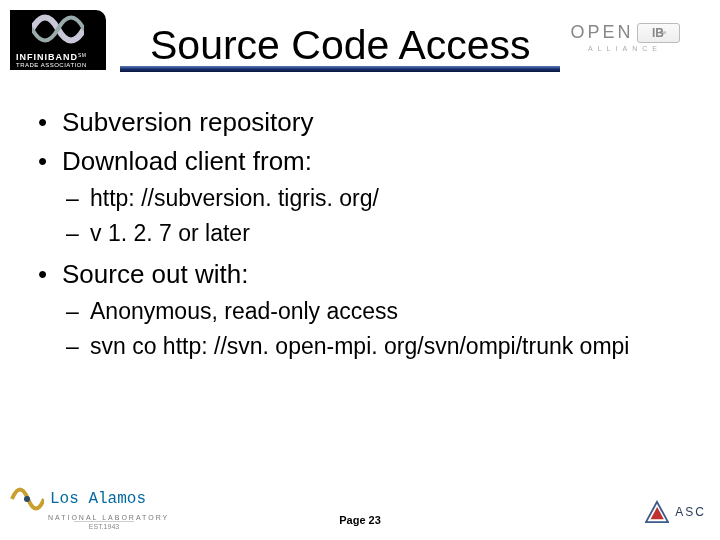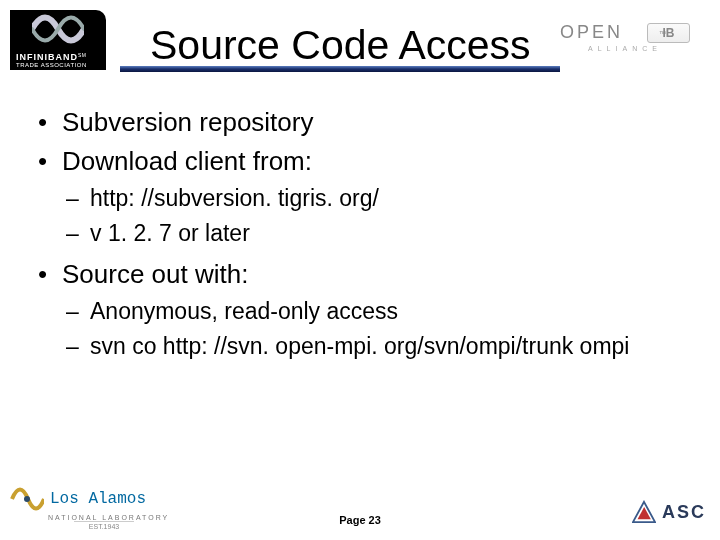--- a/index.html
+++ b/index.html
@@ -7,21 +7,21 @@
   .slide { position: relative; width: 720px; height: 540px; }
   .header { position: absolute; top: 10px; left: 10px; right: 10px; height: 70px; }
   .logo-left { position: absolute; left: 0; top: 0; width: 96px; height: 60px; }
   .infiniband { width: 96px; height: 60px; background: #000; border-top-right-radius: 10px; position: relative; overflow: hidden; }
   .infiniband svg { position: absolute; top: 2px; left: 22px; }
   .infiniband .txt { position: absolute; bottom: 2px; left: 6px; font-size: 6px; color: #fff; letter-spacing: 0.5px; }
   .infiniband .txt .big { font-size: 9px; font-weight: bold; letter-spacing: 1px; }
   .title { position: absolute; left: 140px; top: 12px; font-size: 41px; font-weight: normal; }
   .rule { position: absolute; left: 110px; top: 56px; width: 440px; height: 6px; background: linear-gradient(to bottom, #5a7dc0 0%, #1a2f6b 50%, #0a1640 100%); }
   .logo-right { position: absolute; right: 20px; top: 12px; width: 130px; text-align: center; }
-  .openib { font-size: 18px; letter-spacing: 3px; color: #888; font-weight: 300; display: flex; align-items: center; justify-content: space-between; gap: 3px; }
+  .openib { font-size: 18px; letter-spacing: 3px; color: #888; font-weight: 300; display: flex; align-items: center; justify-content: center; gap: 3px; }
   .openib .ib-box { display: inline-flex; align-items: center; justify-content: center; width: 43px; height: 20px; border: 1px solid #bbb; border-radius: 3px; font-size: 12px; font-weight: bold; color: #888; letter-spacing: 0; background: linear-gradient(#fafafa,#eee); }
   .openib-sub { font-size: 7px; letter-spacing: 5px; color: #aaa; margin-top: 2px; }
   .tm { position: absolute; right: 24px; top: 8px; font-size: 7px; color: #888; }
 
   .body { position: absolute; top: 105px; left: 30px; right: 30px; font-size: 26px; line-height: 1.35; }
   .b1 { list-style: none; margin: 0; padding: 0; }
   .b1 > li { position: relative; padding-left: 32px; margin-bottom: 4px; }
   .b1 > li::before { content: "•"; position: absolute; left: 8px; top: 0; font-size: 26px; }
   .b2 { list-style: none; margin: 4px 0 8px 0; padding: 0; font-size: 23px; }
   .b2 > li { position: relative; padding-left: 28px; margin-bottom: 4px; }
@@ -29,21 +29,21 @@
 
   .footer { position: absolute; bottom: 6px; left: 0; right: 0; height: 60px; }
   .page { position: absolute; bottom: 8px; left: 0; right: 0; text-align: center; font-size: 11px; font-weight: bold; }
   .la { position: absolute; left: 10px; bottom: 4px; width: 210px; }
   .la .top { display: flex; align-items: center; gap: 6px; }
   .la .name { font-size: 16px; color: #0369a1; font-family: Liberation Mono, monospace; }
   .la .nat { font-size: 7px; letter-spacing: 2px; color: #777; margin-left: 38px; }
   .la .est { font-size: 7px; color: #888; margin-left: 64px; border-top: 1px solid #ccc; padding-top: 1px; width: 60px; text-align: center; }
   .asc { position: absolute; right: 14px; bottom: 10px; display: flex; align-items: center; gap: 6px; }
   .asc .tri { width: 24px; height: 24px; position: relative; }
-  .asc .txt { font-family: Arial; font-weight: bold; font-size: 18px; letter-spacing: 2px; color: #2a3a5a; }
+  .asc .txt { font-family: Arial; font-weight: normal; font-size: 12px; letter-spacing: 2px; color: #2a3a5a; }
 </style>
 </head>
 <body>
 
 <div class="slide">
 
   <div class="header">
     <div class="logo-left">
       <div class="infiniband">
         <svg width="52" height="34" viewBox="0 0 52 34">

